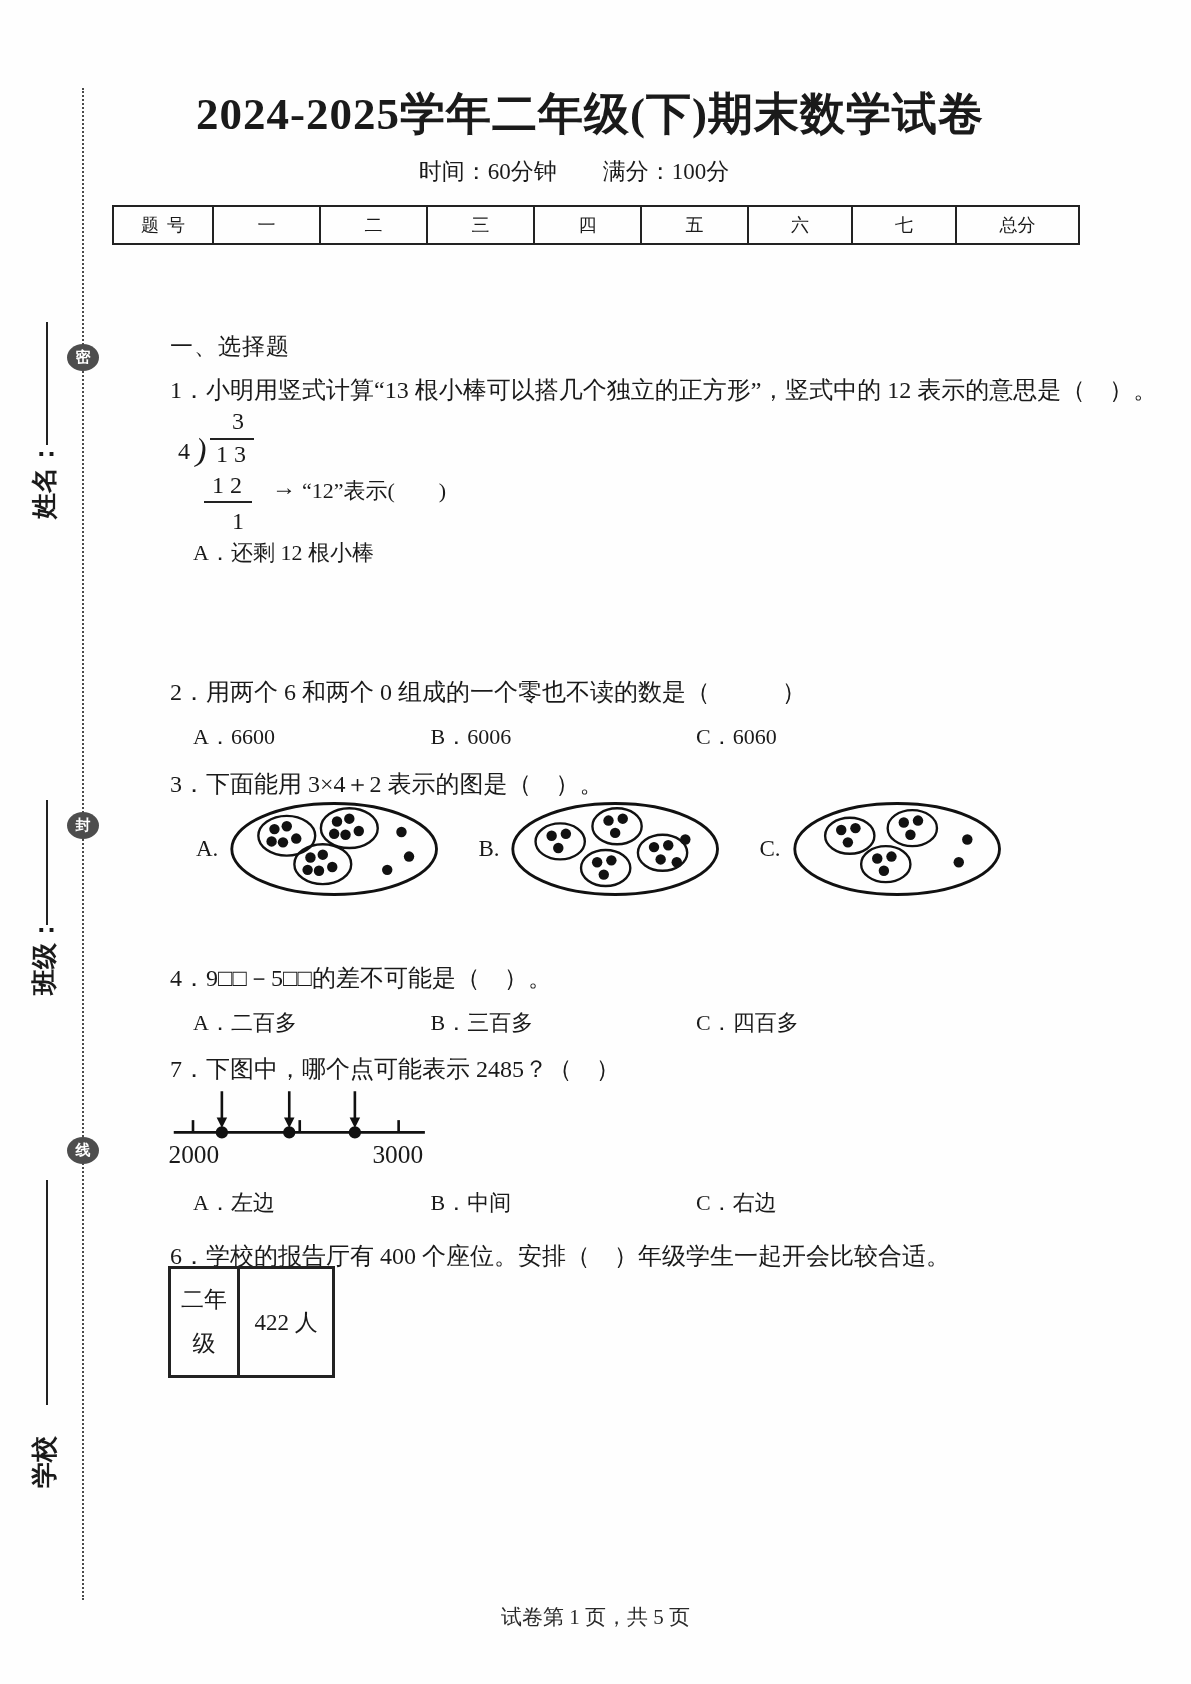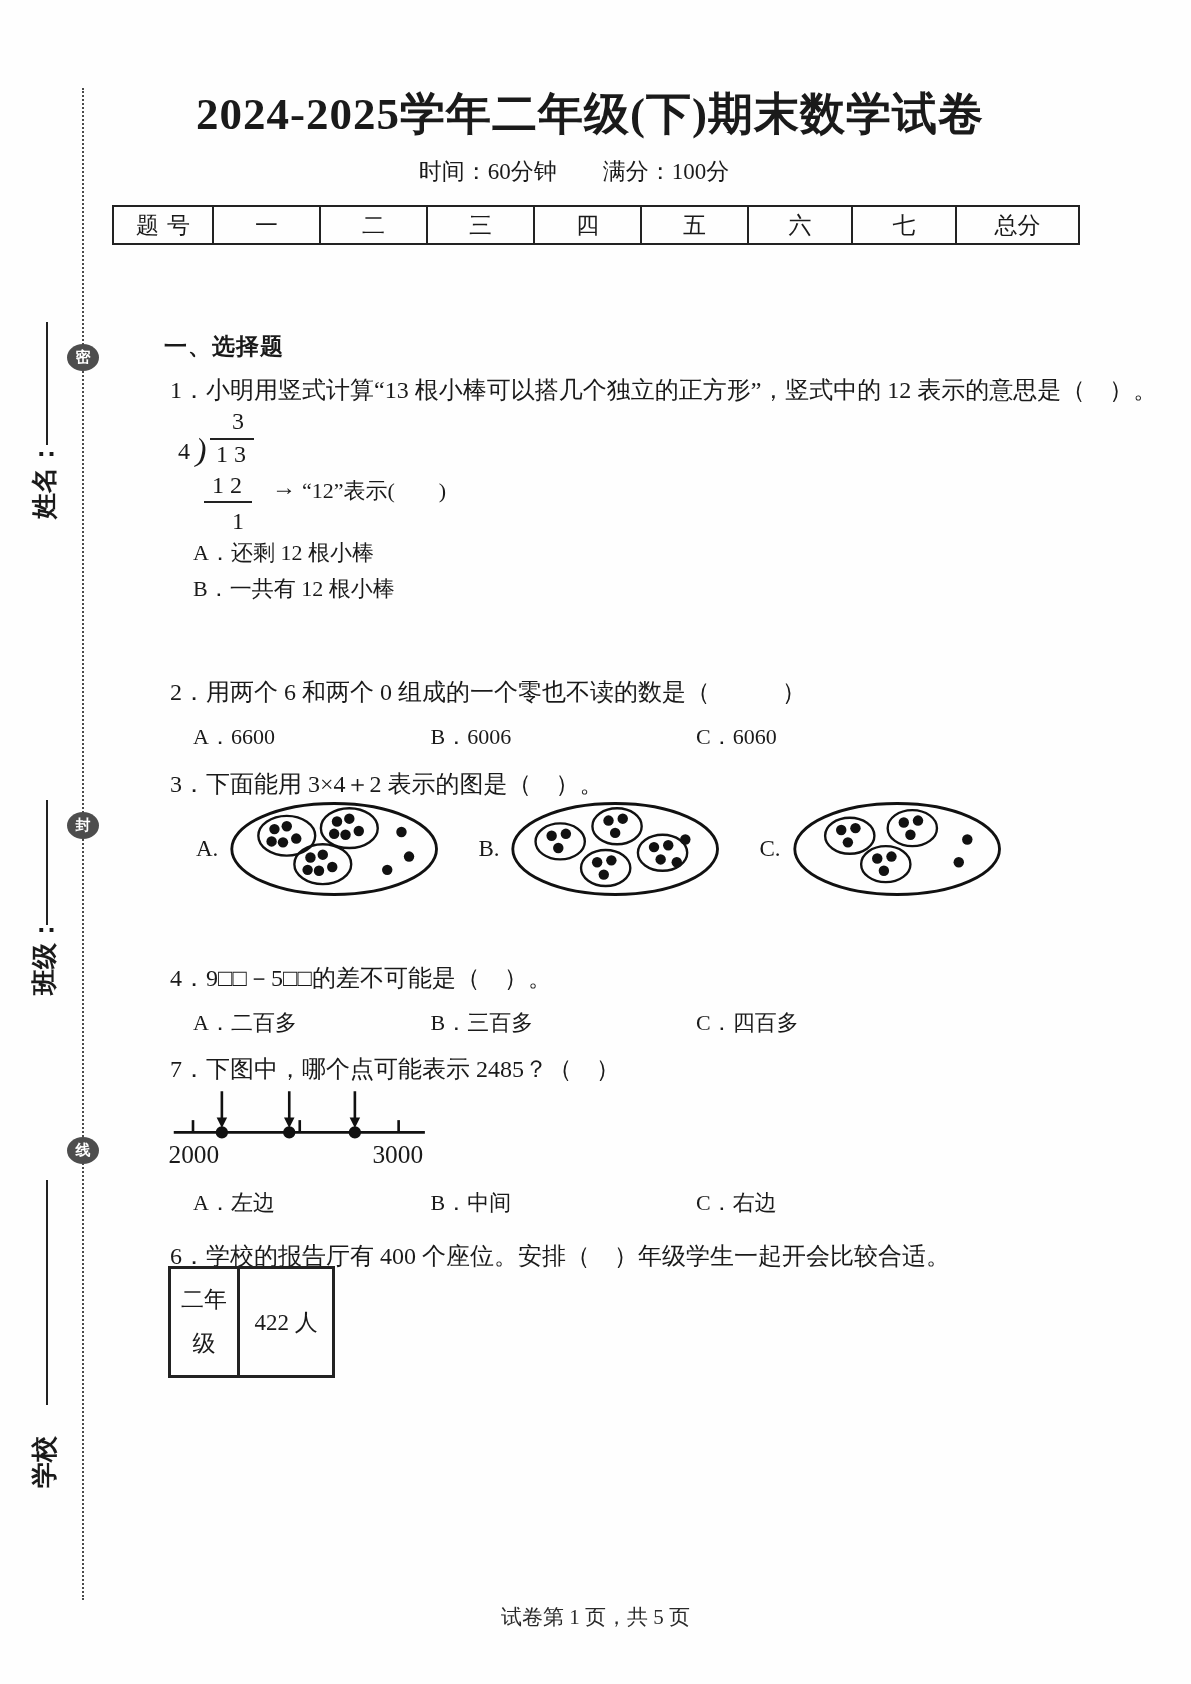--- a/index.html
+++ b/index.html
@@ -19,28 +19,28 @@
   .blank-line{width:0;border-left:2.5px solid #222}
   .vlabel{
     width:110px;height:28px;font-size:26px;font-weight:bold;text-align:center;
     transform:rotate(-90deg);white-space:nowrap;line-height:28px;
   }
   
   .title{left:110px;top:84px;width:960px;text-align:center;font-size:45px;font-weight:bold;white-space:nowrap;letter-spacing:1px}
   .meta{left:112px;top:156px;width:966px;text-align:center;font-size:23px;box-sizing:border-box;padding-right:42px}
   .meta .gap{margin-left:46px}
   table.score{left:112px;top:205px;border-collapse:collapse;table-layout:fixed}
-  table.score td{border:2px solid #222;height:36px;text-align:center;font-size:23px;padding:0;overflow:hidden}
+  table.score td{border:2px solid #222;height:36px;text-align:center;font-size:18px;padding:0;overflow:hidden}
   td.spaced{letter-spacing:8px;text-indent:8px}
   
-  .heading{left:164px;top:331px;font-size:23px;font-weight:bold;letter-spacing:1px}
+  .heading{left:170px;top:331px;font-size:23px;font-weight:normal;letter-spacing:1px}
   .stem{font-size:24px;white-space:nowrap}
   .optcol{display:inline-block}
   .optrow{font-size:22px;white-space:nowrap}
-  .optlist{display:flex;flex-direction:column;gap:6px;font-size:22px}
+  .optlist{display:flex;flex-direction:column;gap:32px;font-size:22px}
   
   .division{left:176px;top:408px;width:520px;height:130px;font-size:24px}
   .division span{position:absolute;white-space:nowrap}
   .dvd{border-top:2.5px solid #222;padding:1px 8px 0 6px}
   .prd{border-bottom:2.5px solid #222;padding:0 10px 2px 8px}
   .paren{font-size:33px;transform:rotate(10deg);top:24px;left:20px}
   .note{font-size:22px}
   
   .figrow{left:196px;top:798px;display:flex;align-items:center}
   .figitem{display:flex;align-items:center;gap:10px;margin-right:32px}
@@ -124,21 +124,20 @@
   <span class="paren">)</span>
   <span class="dvd" style="left:34px;top:30px">1 3</span>
   <span class="prd" style="left:28px;top:64px">1 2</span>
   <span style="left:96px;top:66px">→</span>
   <span class="note" style="left:126px;top:68px">“12”表示(　　)</span>
   <span style="left:56px;top:100px">1</span>
 </div>
 
 <div class="abs optlist" style="left:193px;top:538px">
   <div class="optrow"><span>A．</span><span>还剩 12 根小棒</span></div>
-  <div class="optrow"><span>B．</span><span>一共有 12 根小棒</span></div>
 </div>
 
 <div class="abs stem" style="left:170px;top:676px">2．用两个 6 和两个 0 组成的一个零也不读的数是（　　　）</div>
 <div class="abs optrow" style="left:193px;top:722px">
   <span class="optcol" style="width:232px"><span>A．</span><span>6600</span></span>
   <span class="optcol" style="width:260px"><span>B．</span><span>6006</span></span>
   <span class="optcol"><span>C．</span><span>6060</span></span>
 </div>
 
 <div class="abs stem" style="left:170px;top:768px">3．下面能用 3×4＋2 表示的图是（　）。</div>

